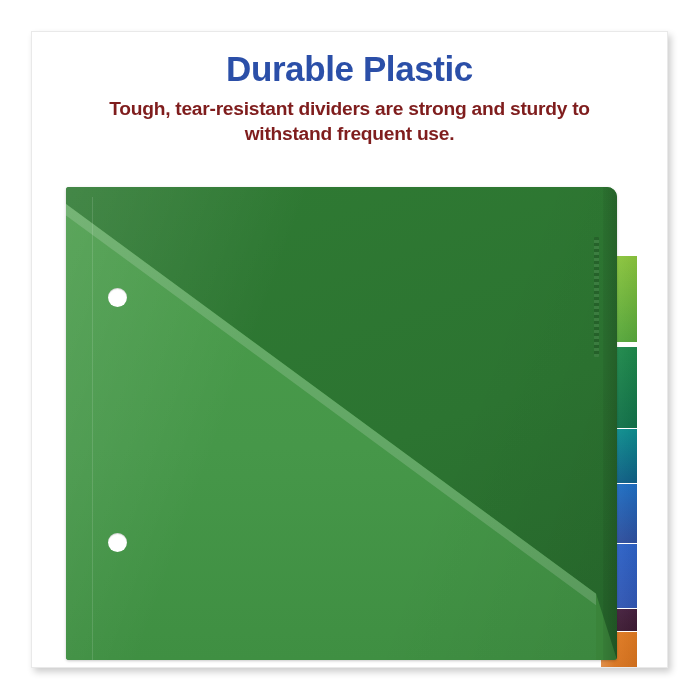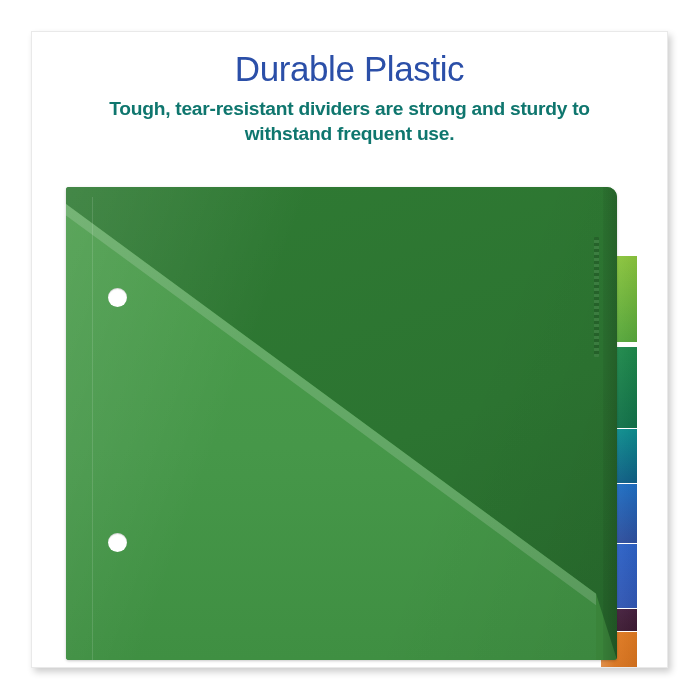--- a/index.html
+++ b/index.html
@@ -39,31 +39,31 @@
   .headline-block {
     position: absolute;
     left: 0;
     top: 17px;
     width: 100%;
     text-align: center;
   }
   .title {
     margin: 0;
     font-size: 35px;
-    font-weight: normal;
+    font-weight: bold;
     letter-spacing: -0.4px;
     color: #2b4fa8;
     line-height: 1.12;
   }
   .subtitle {
     margin: 9px auto 0 auto;
     width: 566px;
     font-size: 19.2px;
     font-weight: bold;
-    color: #0f766e;
+    color: #7f1d1d;
     line-height: 1.28;
     letter-spacing: -0.25px;
   }
 
   
   .tab-stack {
     position: absolute;
     left: 569px;
     top: 194px;
     width: 36px;

